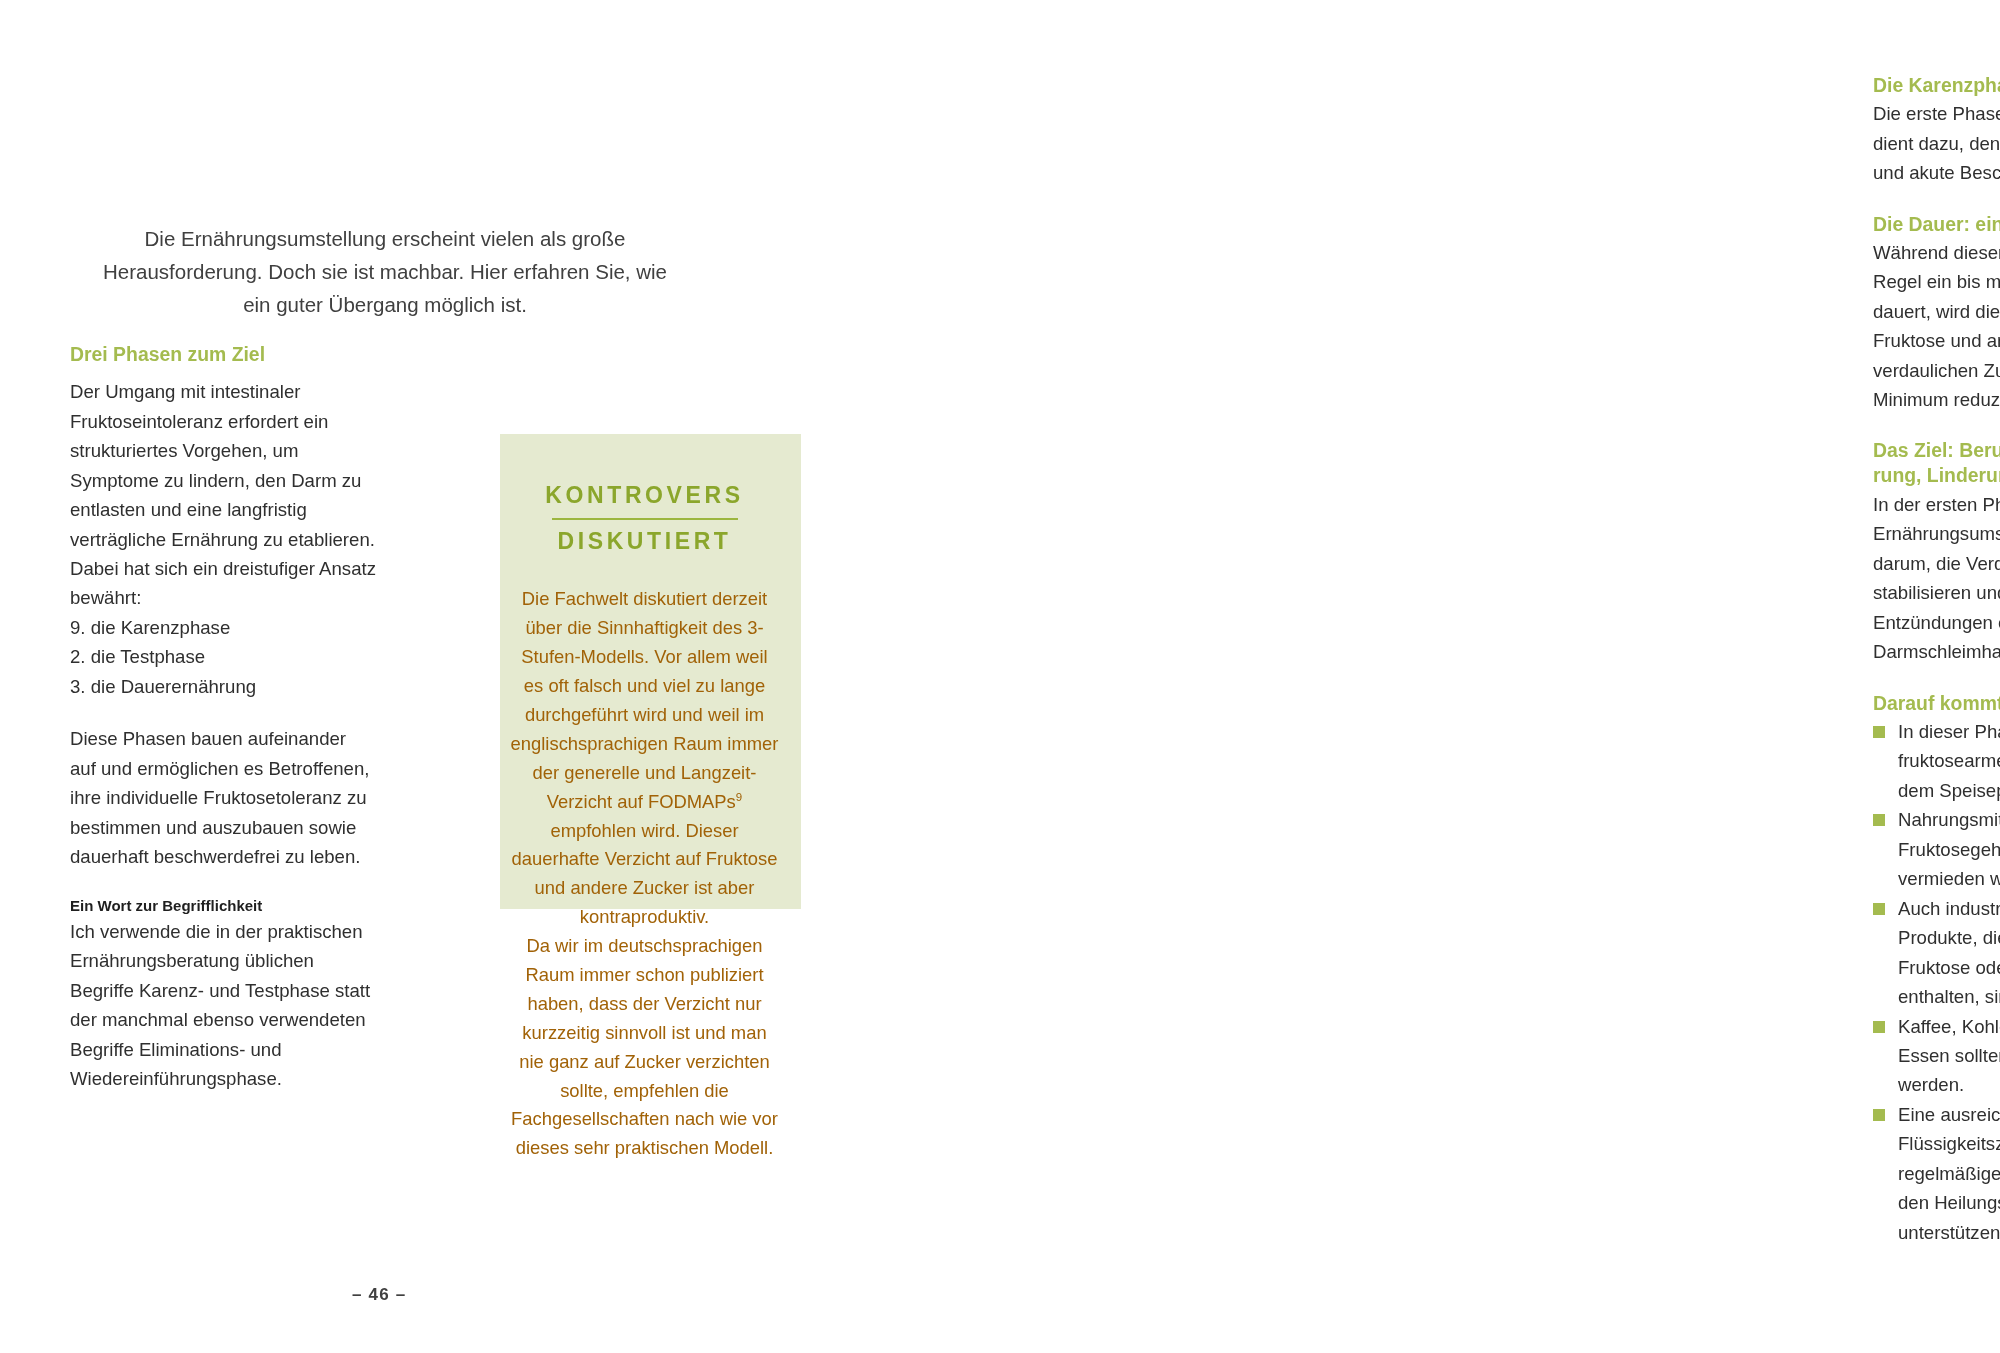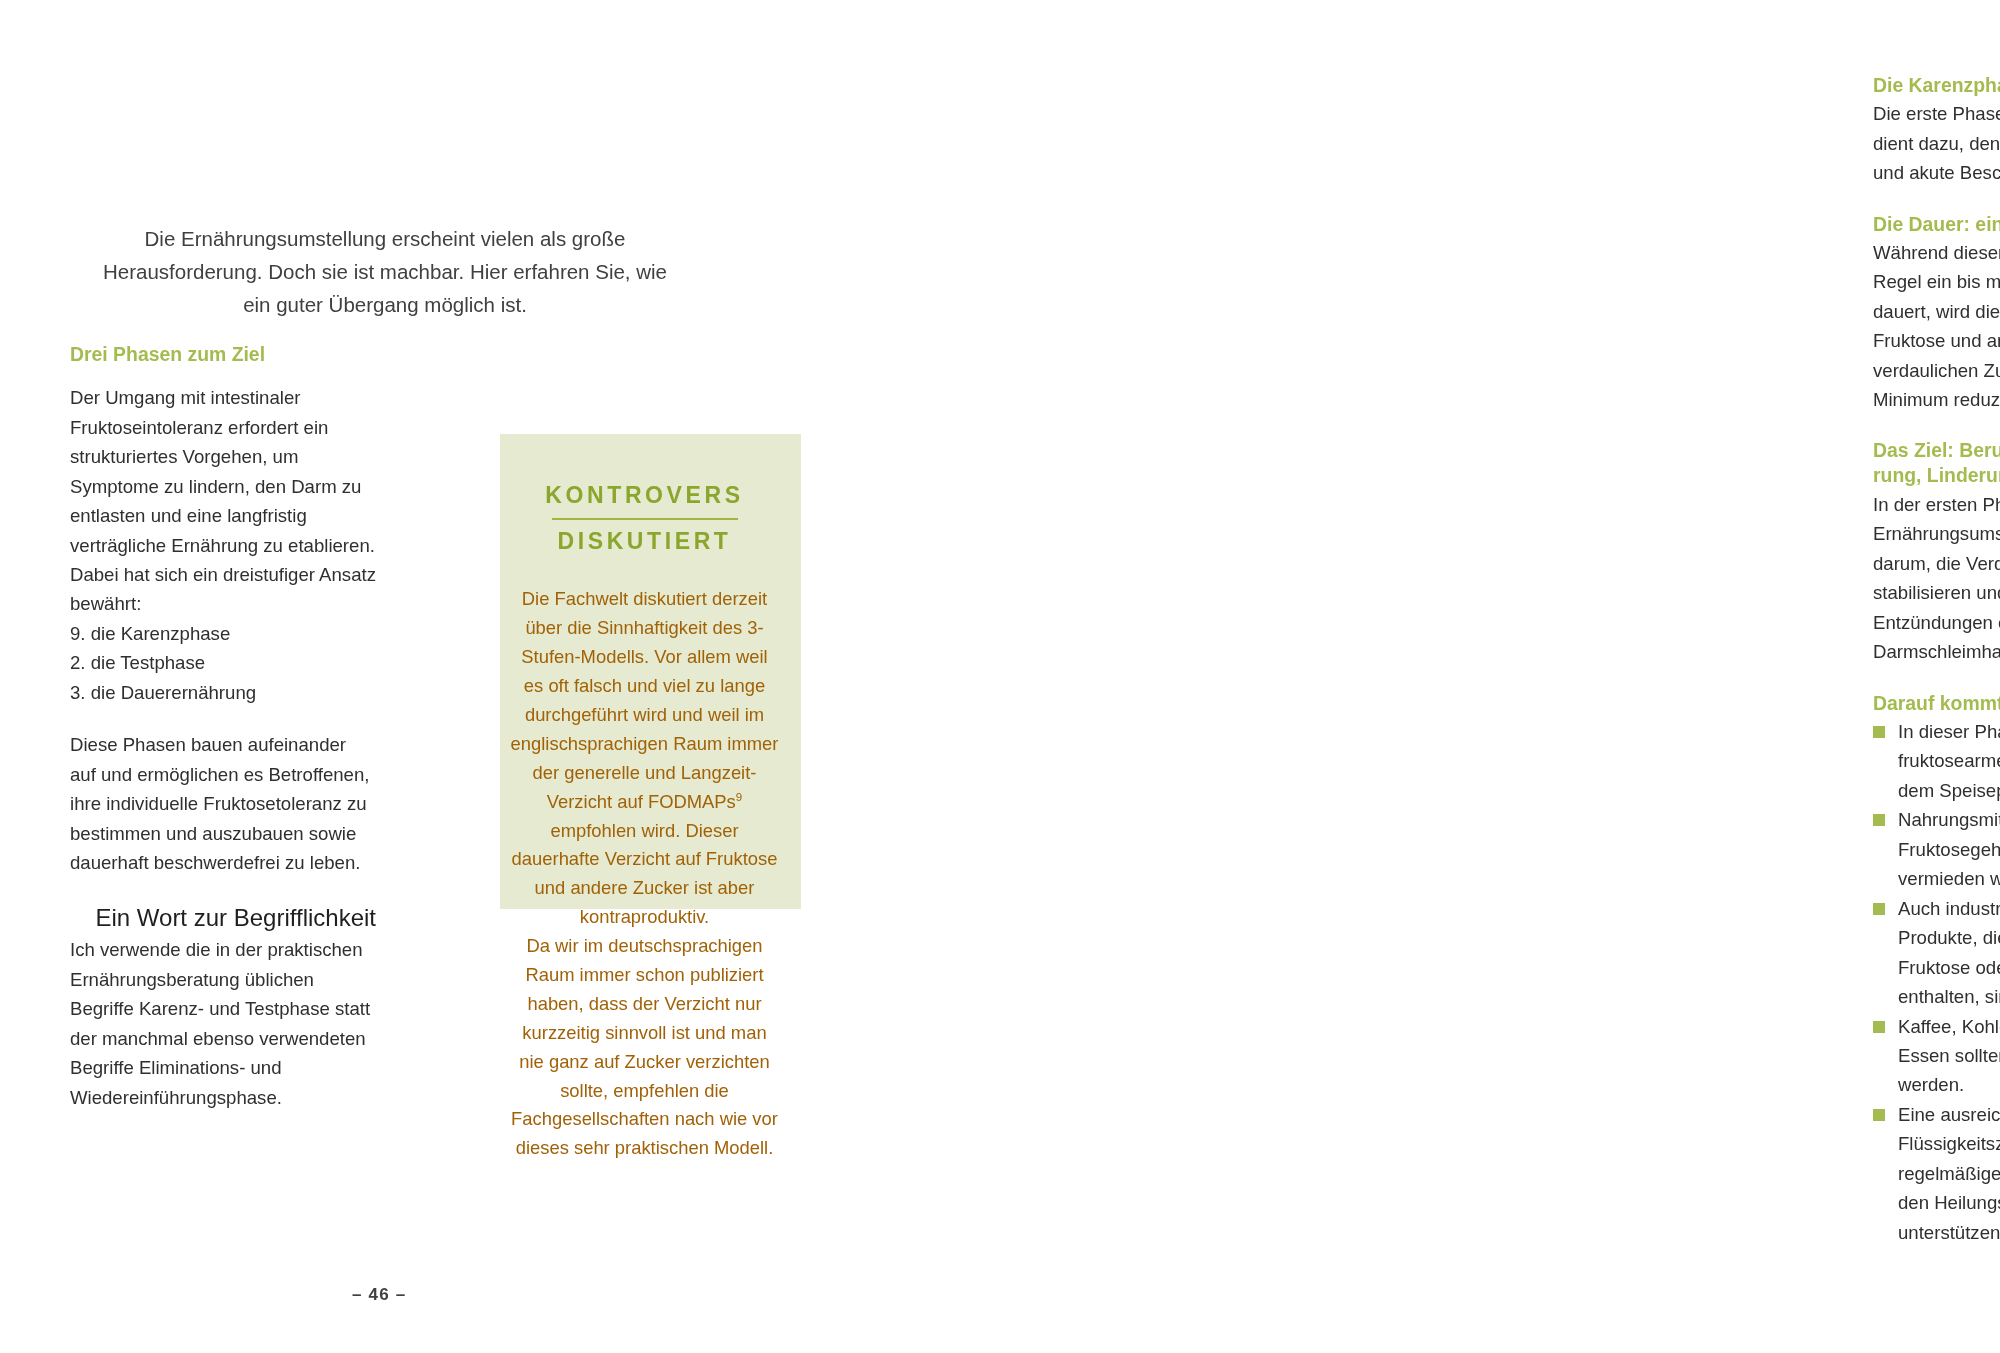--- a/index.html
+++ b/index.html
@@ -70,25 +70,24 @@
   h3.kicker {
     margin: 0 0 1px 0;
     font-size: 19.4px;
     font-weight: 700;
     color: #a4bb4f;
     line-height: 1.35;
   }
   h3.kicker.two-line { line-height: 1.32; }
   h4.sub {
     margin: 0 0 1px 0;
-    font-size: 24px;
-    font-weight: 400;
+    font-size: 15px;
+    font-weight: 700;
     color: #1f1f1f;
     line-height: 1.4;
-    text-align: right;
   }
   .block-gap { height: 23px; }
 
   .numlist p { margin: 0; }
 
   
   .col-left {
     left: 70px;
     top: 341px;
     width: 306px;
@@ -173,21 +172,21 @@
 
 <div class="spread">
 
   <div class="page page-left">
 
 
     <div class="intro">Die Ernährungsumstellung erscheint vielen als große Herausforderung. Doch sie ist machbar. Hier erfahren Sie, wie ein guter Übergang möglich ist.</div>
 
     <div class="col col-left">
       <h3 class="kicker">Drei Phasen zum Ziel</h3>
-      <p class="para" style="margin-top:16px">Der Umgang mit intestinaler Fruktoseintoleranz erfordert ein strukturiertes Vorgehen, um Symptome zu lindern, den Darm zu entlasten und eine langfristig verträgliche Ernährung zu etablieren. Dabei hat sich ein dreistufiger Ansatz bewährt:</p>
+      <p class="para" style="margin-top:10px">Der Umgang mit intestinaler Fruktoseintoleranz erfordert ein strukturiertes Vorgehen, um Symptome zu lindern, den Darm zu entlasten und eine langfristig verträgliche Ernährung zu etablieren. Dabei hat sich ein dreistufiger Ansatz bewährt:</p>
       <div class="numlist">
         <p>9. die Karenzphase</p>
         <p>2. die Testphase</p>
         <p>3. die Dauerernährung</p>
       </div>
       <div class="block-gap"></div>
       <p>Diese Phasen bauen aufeinander auf und ermöglichen es Betroffenen, ihre individuelle Fruktosetoleranz zu bestimmen und auszubauen sowie dauerhaft beschwerdefrei zu leben.</p>
       <div class="block-gap"></div>
       <h4 class="sub">Ein Wort zur Begrifflichkeit</h4>
       <p>Ich verwende die in der praktischen Ernährungsberatung üblichen Begriffe Karenz- und Testphase statt der manchmal ebenso verwendeten Begriffe Eliminations- und Wiedereinführungsphase.</p>

